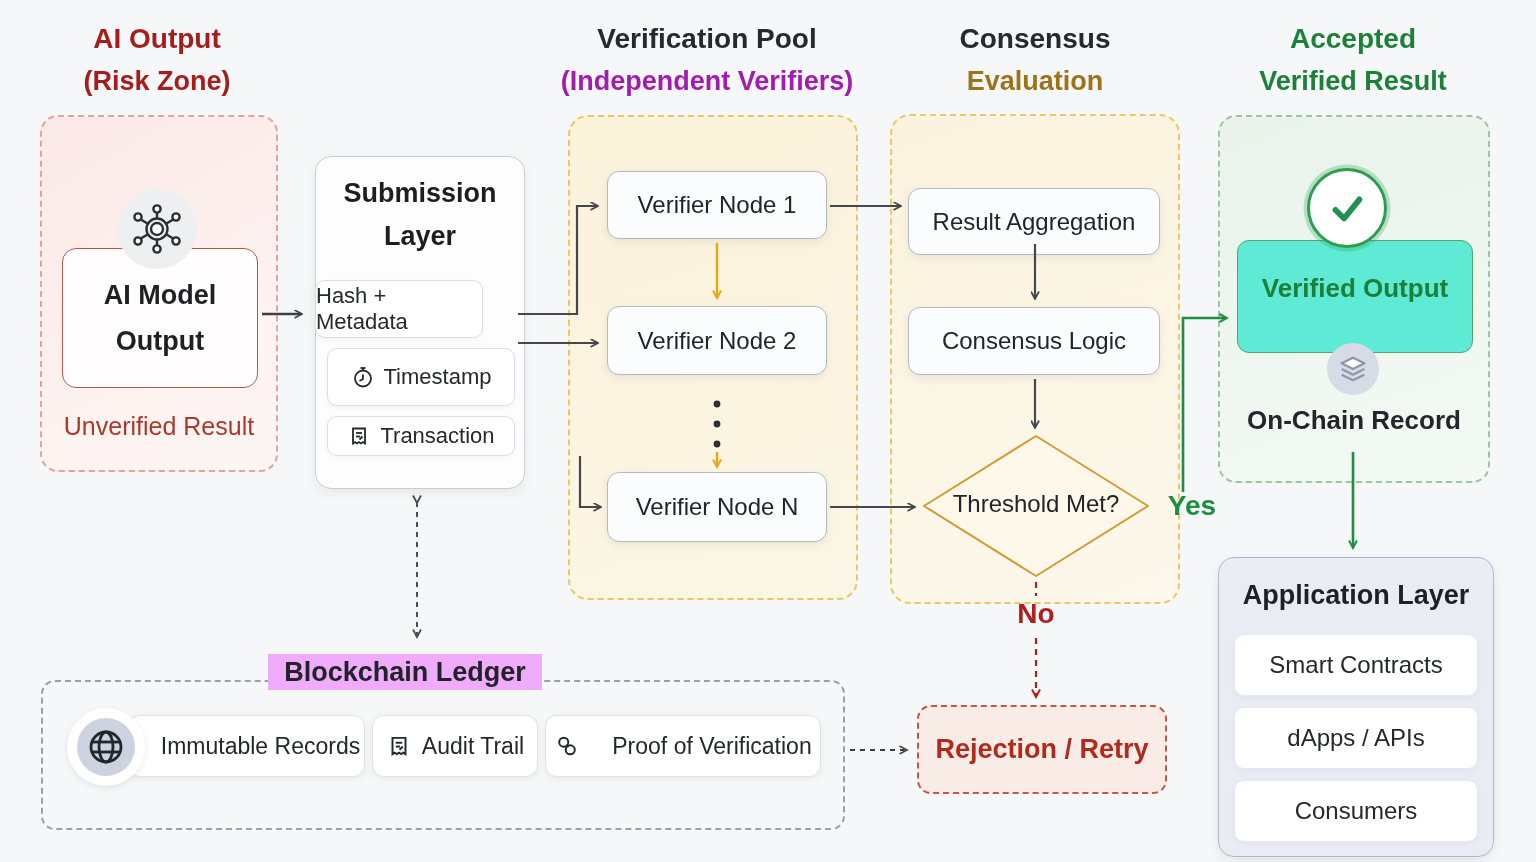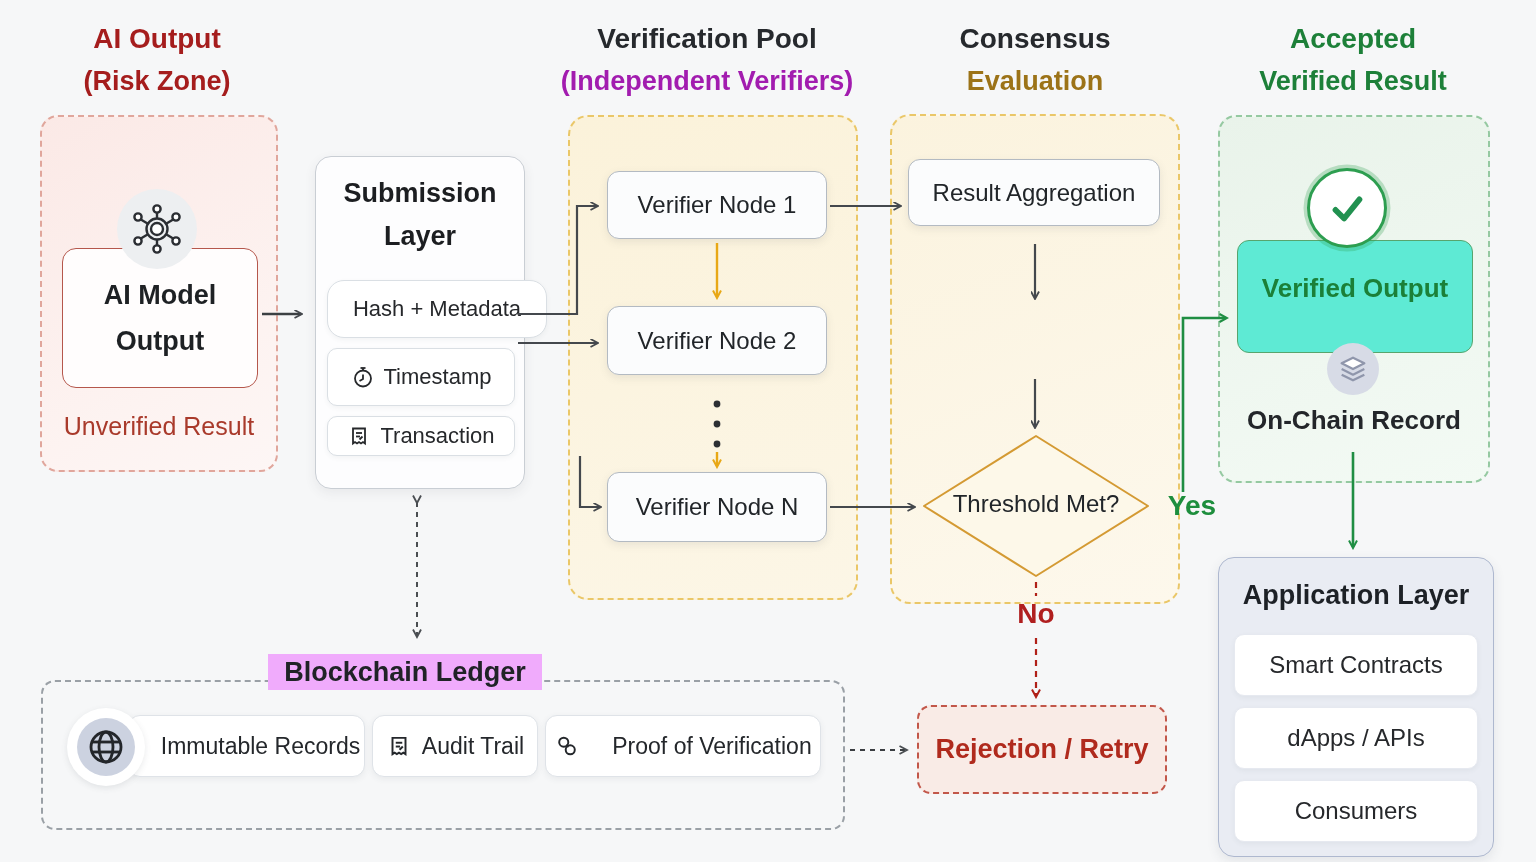--- a/index.html
+++ b/index.html
@@ -96,21 +96,21 @@
       <circle cx="7" cy="14" r="3.6" fill="#ffffff"></circle>
         <circle cx="45" cy="14" r="3.6" fill="#ffffff"></circle>
       <circle cx="7" cy="38" r="3.6" fill="#ffffff"></circle>
         <circle cx="45" cy="38" r="3.6" fill="#ffffff"></circle>
     </svg>
   </div>
   <div class="caption-red" style="left:40px;top:412px;width:238px;">Unverified Result</div>
 
   <div class="panel" style="left:315px;top:156px;width:210px;height:333px;"></div>
   <div class="abs z2" style="left:315px;top:172px;width:210px;text-align:center;font-size:27px;font-weight:600;line-height:43px;color:#1c1e21;padding:0 28px;">Submission Layer</div>
-  <div class="chip z2" style="left:327px;top:280px;width:220px;height:58px;border-radius:17px;">
+  <div class="chip z2" style="left:315px;top:280px;width:168px;height:58px;">
     <span>Hash + Metadata</span>
   </div>
   <div class="chip z2" style="left:327px;top:348px;width:188px;height:58px;">
     <span>
         <svg class="ic" width="24" height="24" viewBox="0 0 24 24" fill="none" stroke="#26282b" stroke-width="1.8">
       <circle cx="12" cy="13.5" r="8"></circle>
           <path d="M12 9.5v4.5l-3.5 2"></path>
           <path d="M12 5.5V3"></path>
           <path d="M9.5 3h5"></path>
     </svg>
@@ -128,21 +128,22 @@
       </span>
     <span>Transaction</span>
   </div>
 
   <div class="dashbox goldbox" style="left:568px;top:115px;width:290px;height:485px;border-radius:20px;"></div>
   <div class="node" style="left:607px;top:171px;width:220px;height:68px;">Verifier Node 1</div>
   <div class="node" style="left:607px;top:306px;width:220px;height:69px;">Verifier Node 2</div>
   <div class="node" style="left:607px;top:472px;width:220px;height:70px;">Verifier Node N</div>
 
   <div class="dashbox goldbox" style="left:890px;top:114px;width:290px;height:490px;border-radius:20px;background:linear-gradient(160deg,#fbf3de 0%,#fdf8ec 100%);"></div>
-  <div class="node" style="left:908px;top:159px;width:252px;height:67px;">Result Aggregation</div>
+  <div class="node" style="left:908px;top:188px;width:252px;height:67px;">Result Aggregation</div>
+  <div class="node" style="left:908px;top:307px;width:252px;height:68px;">Consensus Logic</div>
   <svg class="overlay" width="1536" height="862" style="z-index:2;">
     <polygon points="924,506 1036,436 1148,506 1036,576" fill="#fdf8e9" stroke="#d49a33" stroke-width="2" stroke-linejoin="round"></polygon>
   </svg>
   <div class="abs" style="left:924px;top:490px;width:224px;text-align:center;font-size:24px;color:#212529;font-weight:500;z-index:3;">Threshold Met?</div>
   <div class="yesno yes" style="left:1160px;top:490px;width:64px;">Yes</div>
   <div class="yesno no" style="left:1006px;top:598px;width:60px;">No</div>
 
   <div class="dashbox greenbox" style="left:1218px;top:115px;width:272px;height:368px;"></div>
   <div class="vout z2" style="left:1237px;top:240px;width:236px;height:113px;">
     <span>Verified Output</span>

